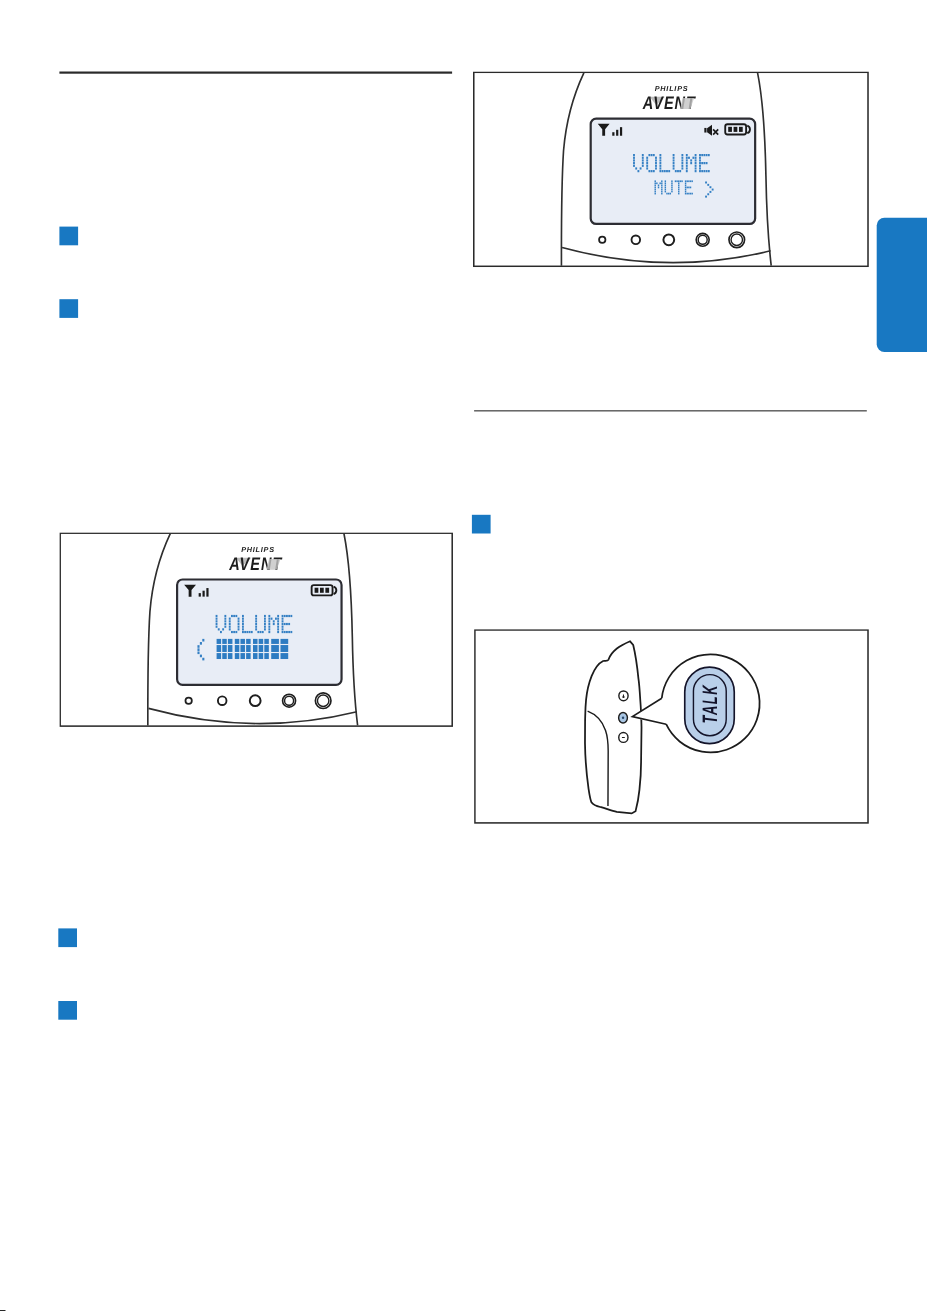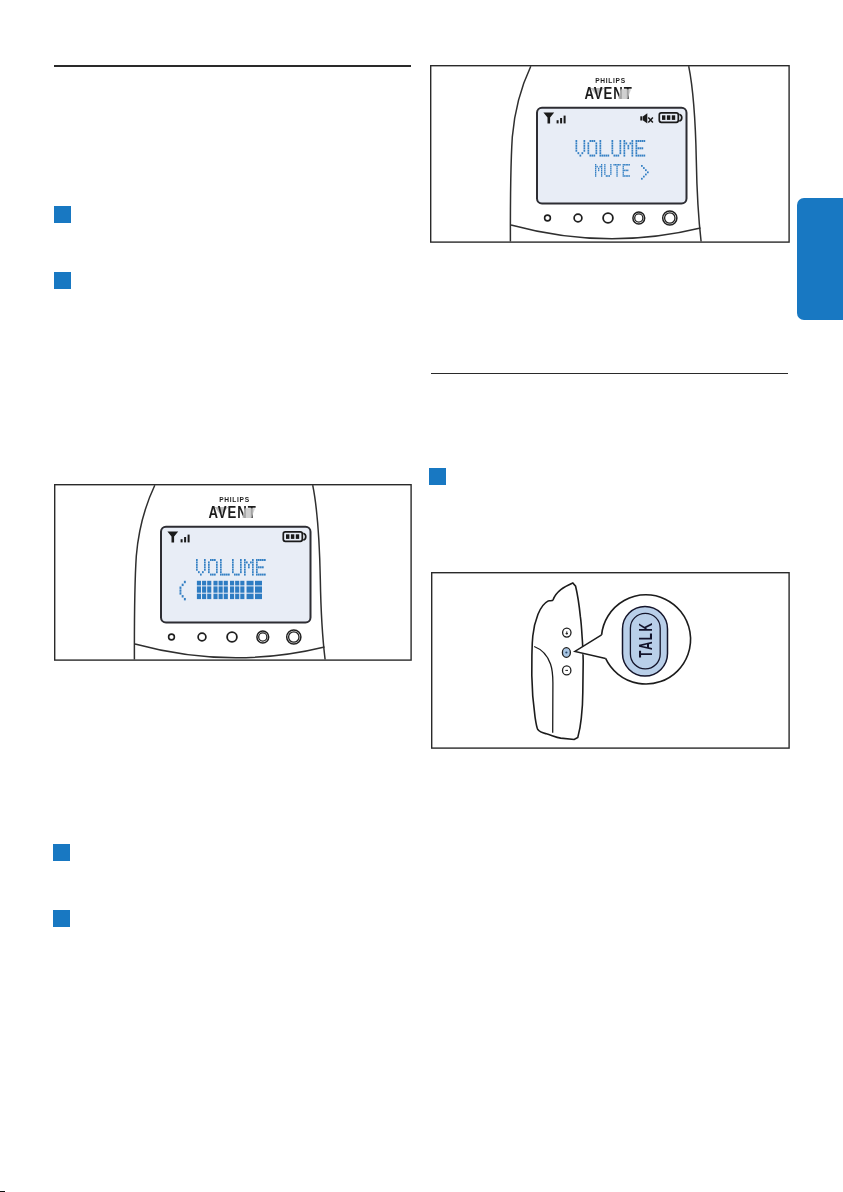--- a/index.html
+++ b/index.html
@@ -1,18 +1,18 @@
 <!DOCTYPE html>
 <html><head><meta charset="utf-8">
 <style>
 html,body{margin:0;padding:0;background:#fff;width:843px;height:1192px;overflow:hidden;font-family:"Liberation Sans", sans-serif;}
 .abs{position:absolute;}
 </style></head>
 <body>
-<div style="position:relative;width:843px;height:1100px;">
+<div style="position:relative;width:843px;height:1100px;font-style:italic;">
 
 <div class="abs" style="left:54px;top:65px;width:357px;height:1.5px;background:#2a2a2a;"></div>
 
 <div class="abs" style="left:53.5px;top:206px;width:17px;height:17px;background:#1878c2;"></div>
 
 <div class="abs" style="left:53.5px;top:272px;width:17px;height:17px;background:#1878c2;"></div>
 
 <div class="abs" style="left:430px;top:65px;">
 <svg width="360" height="178" viewBox="0 0 360 178">
 

